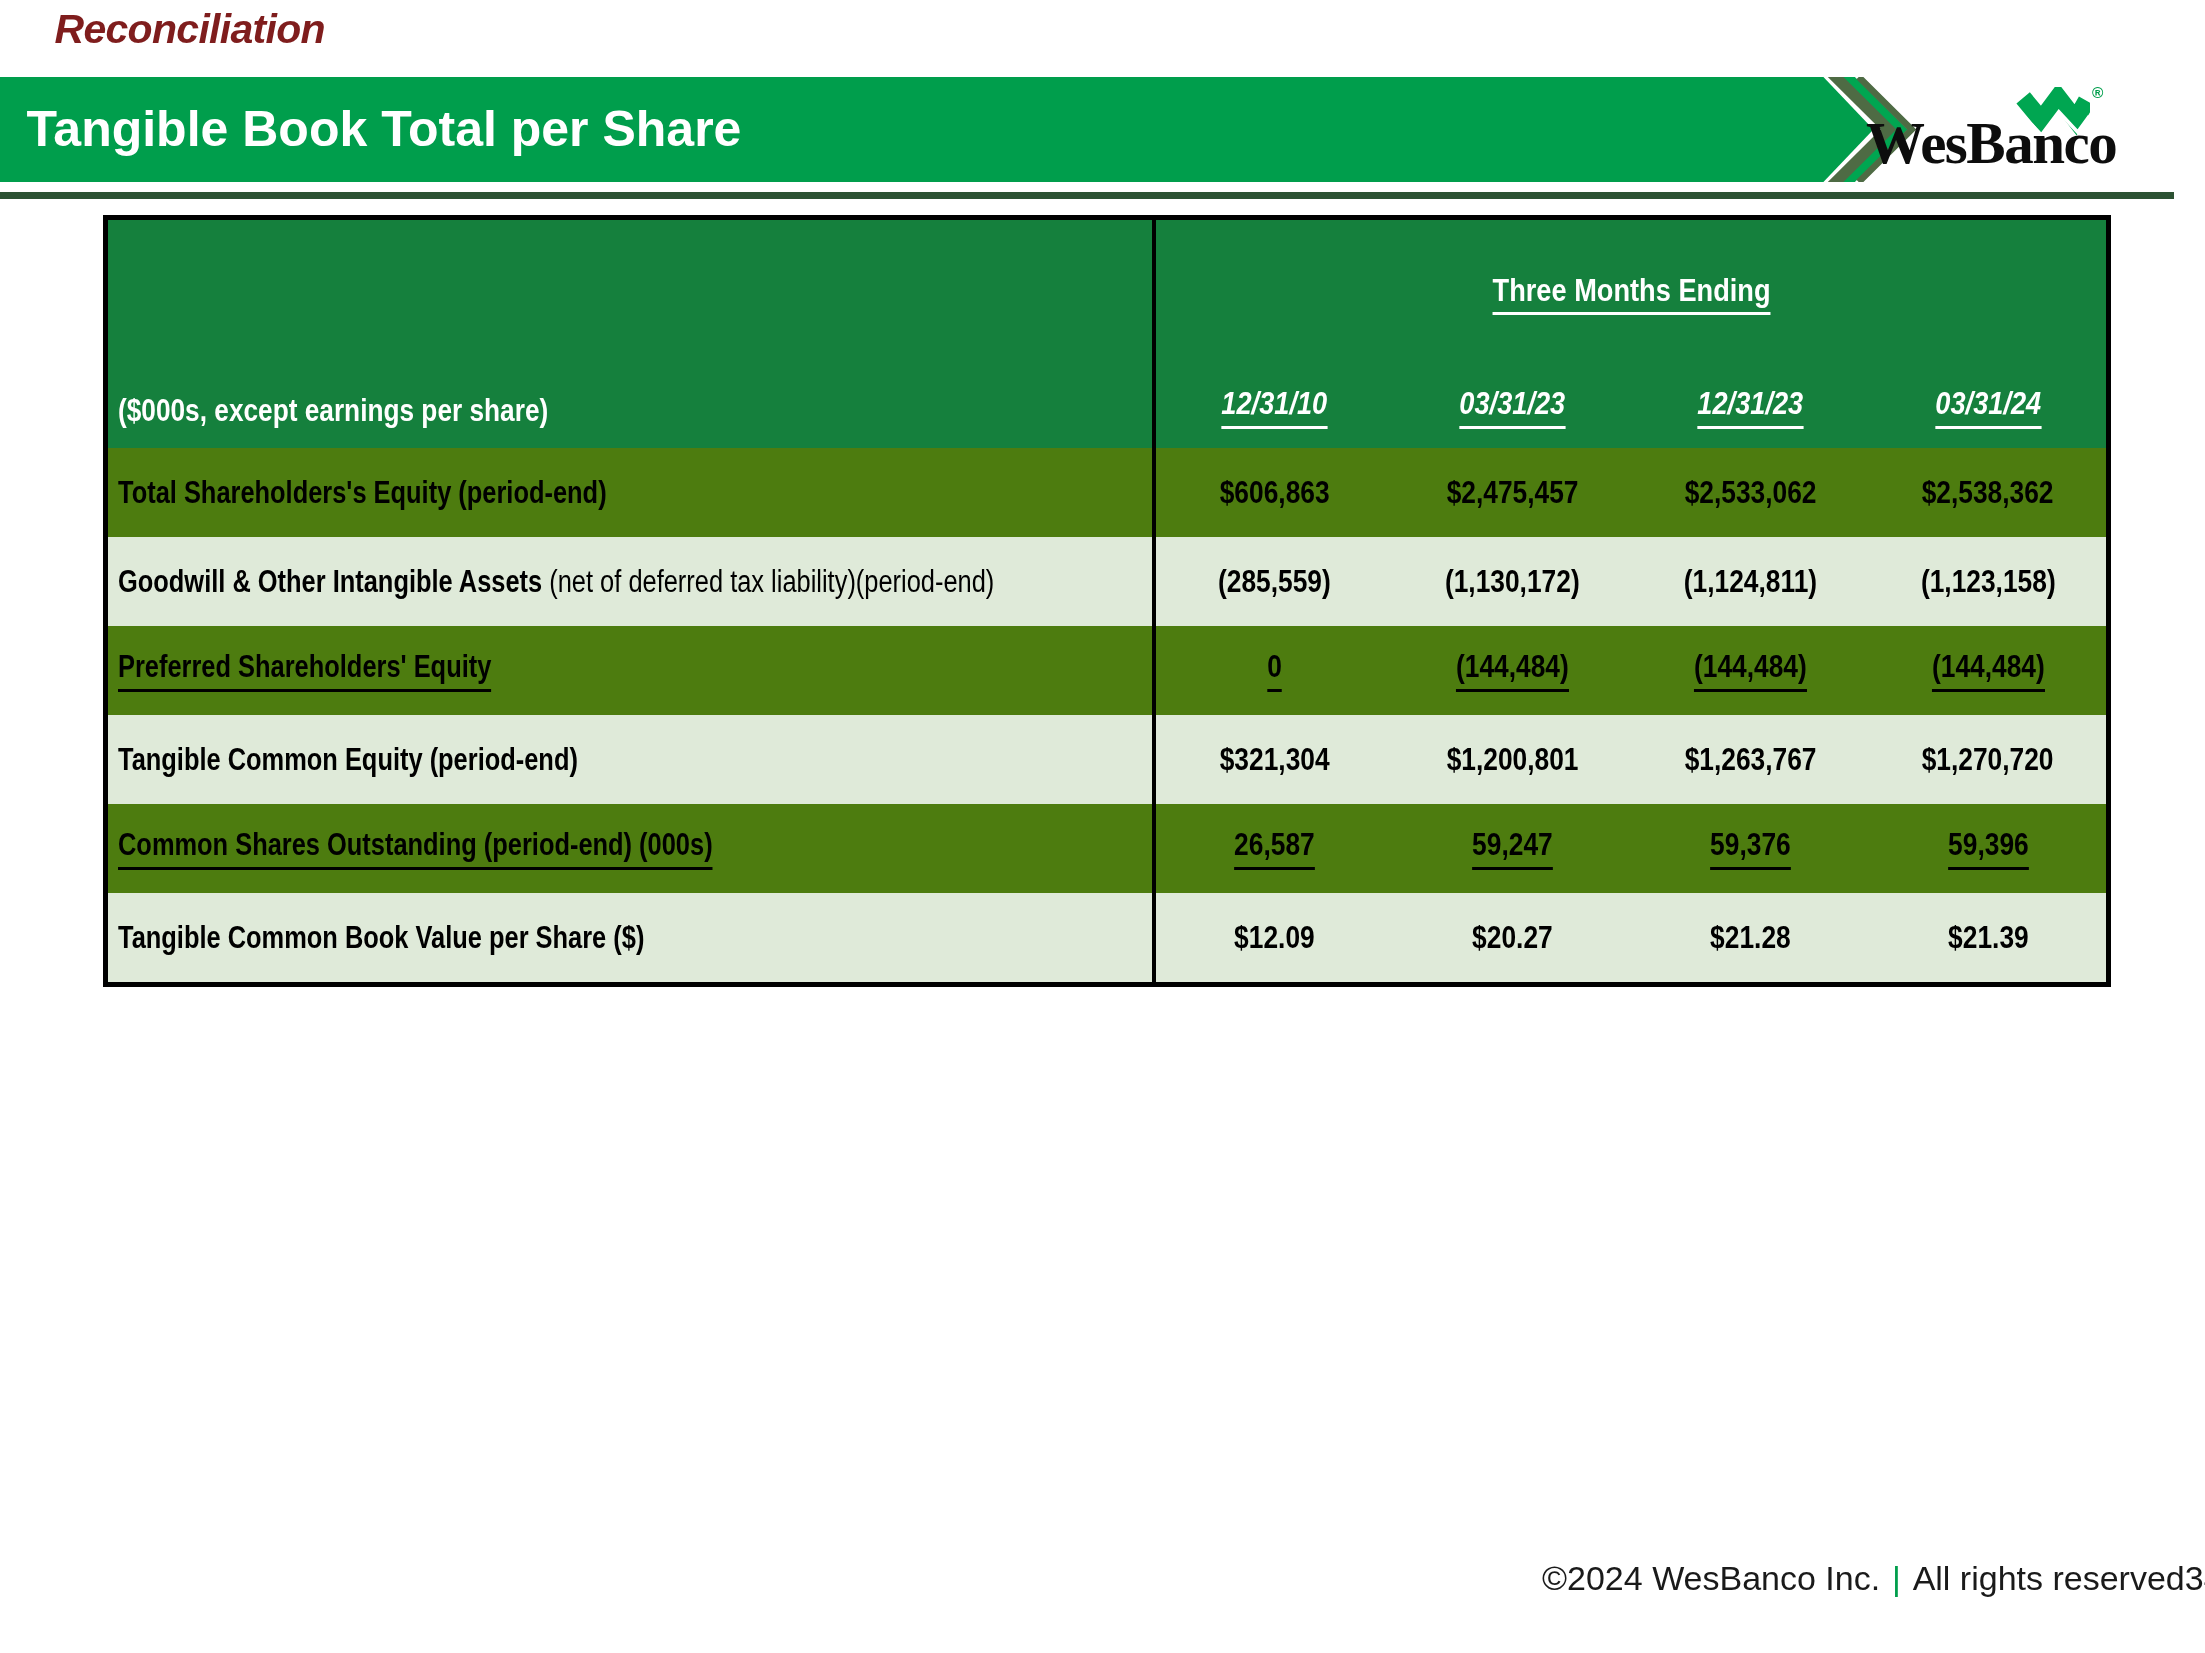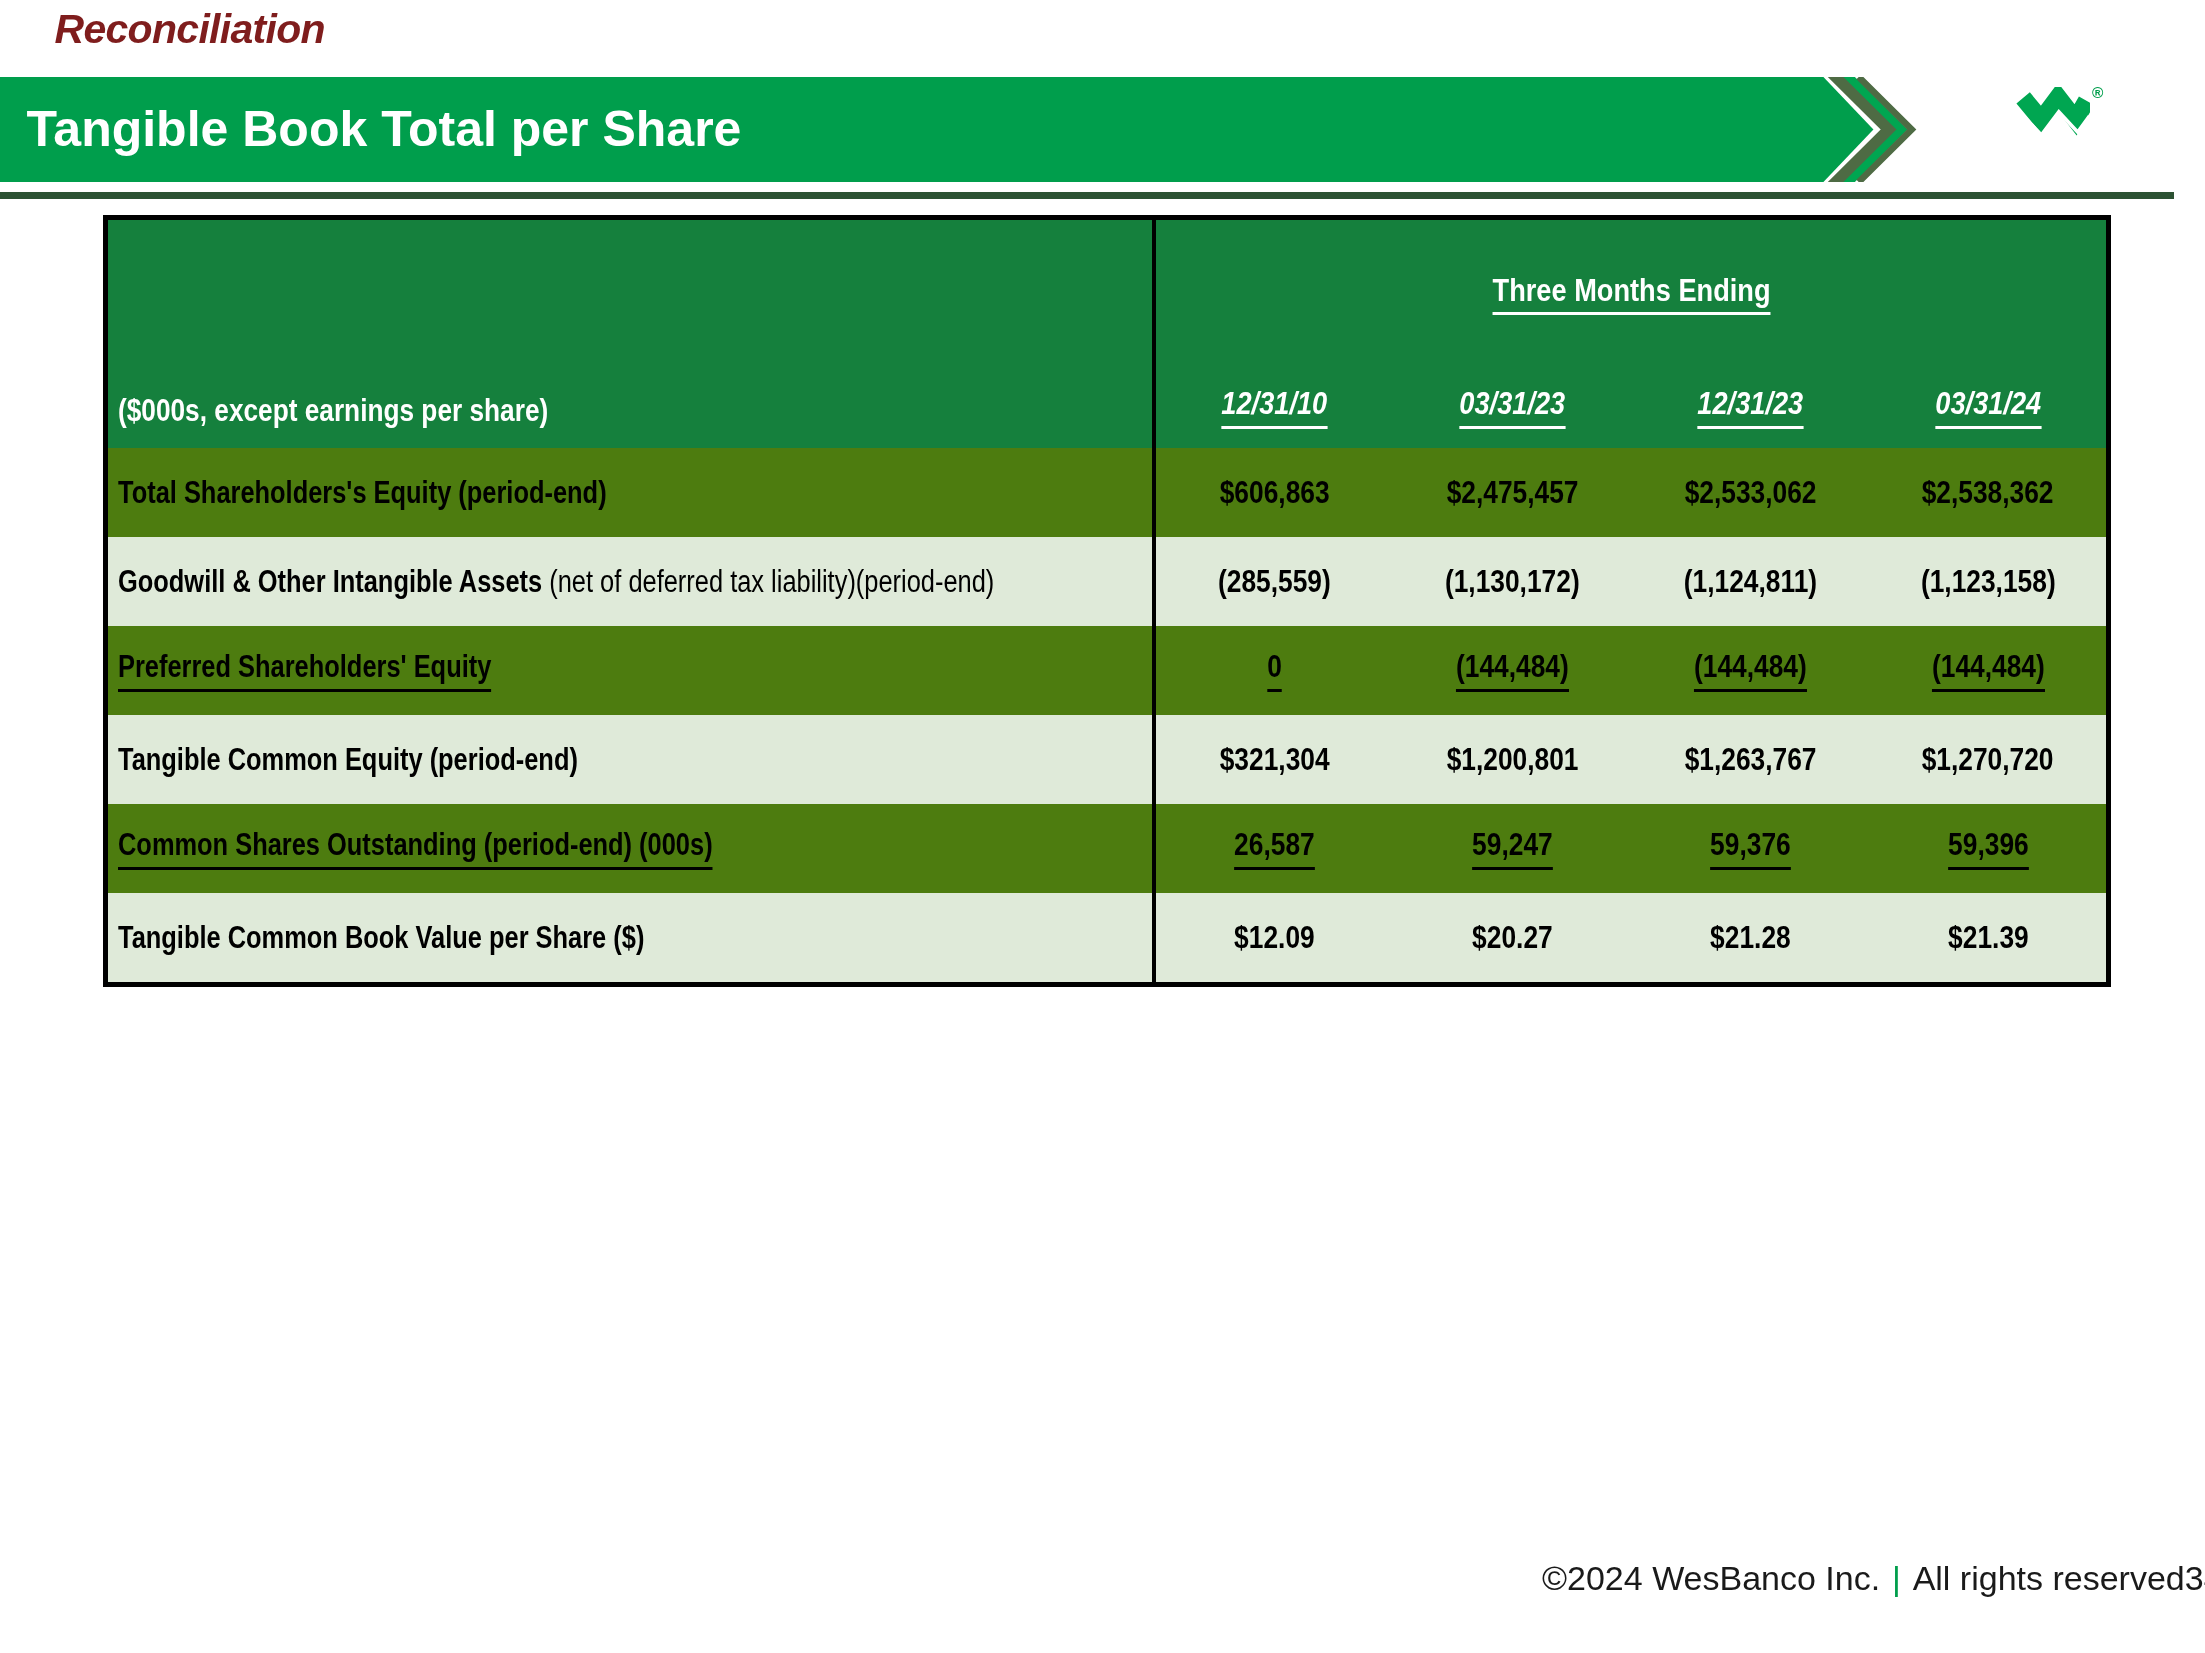--- a/index.html
+++ b/index.html
@@ -98,20 +98,21 @@
   <polyline points="88,0 160,71.5 88,143" fill="none" stroke="#4E6B44" stroke-width="9"></polyline>
 </svg>
 <div class="green-rule"></div>
 
 <div class="logo">
   <svg class="logo-mark" viewBox="0 0 100 70">
     <polyline points="9,15 34,45 57,14 81,45 96,19" fill="none" stroke="#00A651" stroke-width="24" stroke-linejoin="miter"></polyline>
     <polyline points="0,30 34,66 58,34 84,62 100,40" fill="none" stroke="#ffffff" stroke-width="5"></polyline>
   </svg>
   <span class="logo-reg">®</span>
+  <div class="logo-wordmark">WesBanco</div>
 </div>
 
 <table class="tbv-table">
   <colgroup>
     <col class="col-label">
       <col class="col-val">
       <col class="col-val">
       <col class="col-val">
       <col class="col-val">
   </colgroup>

